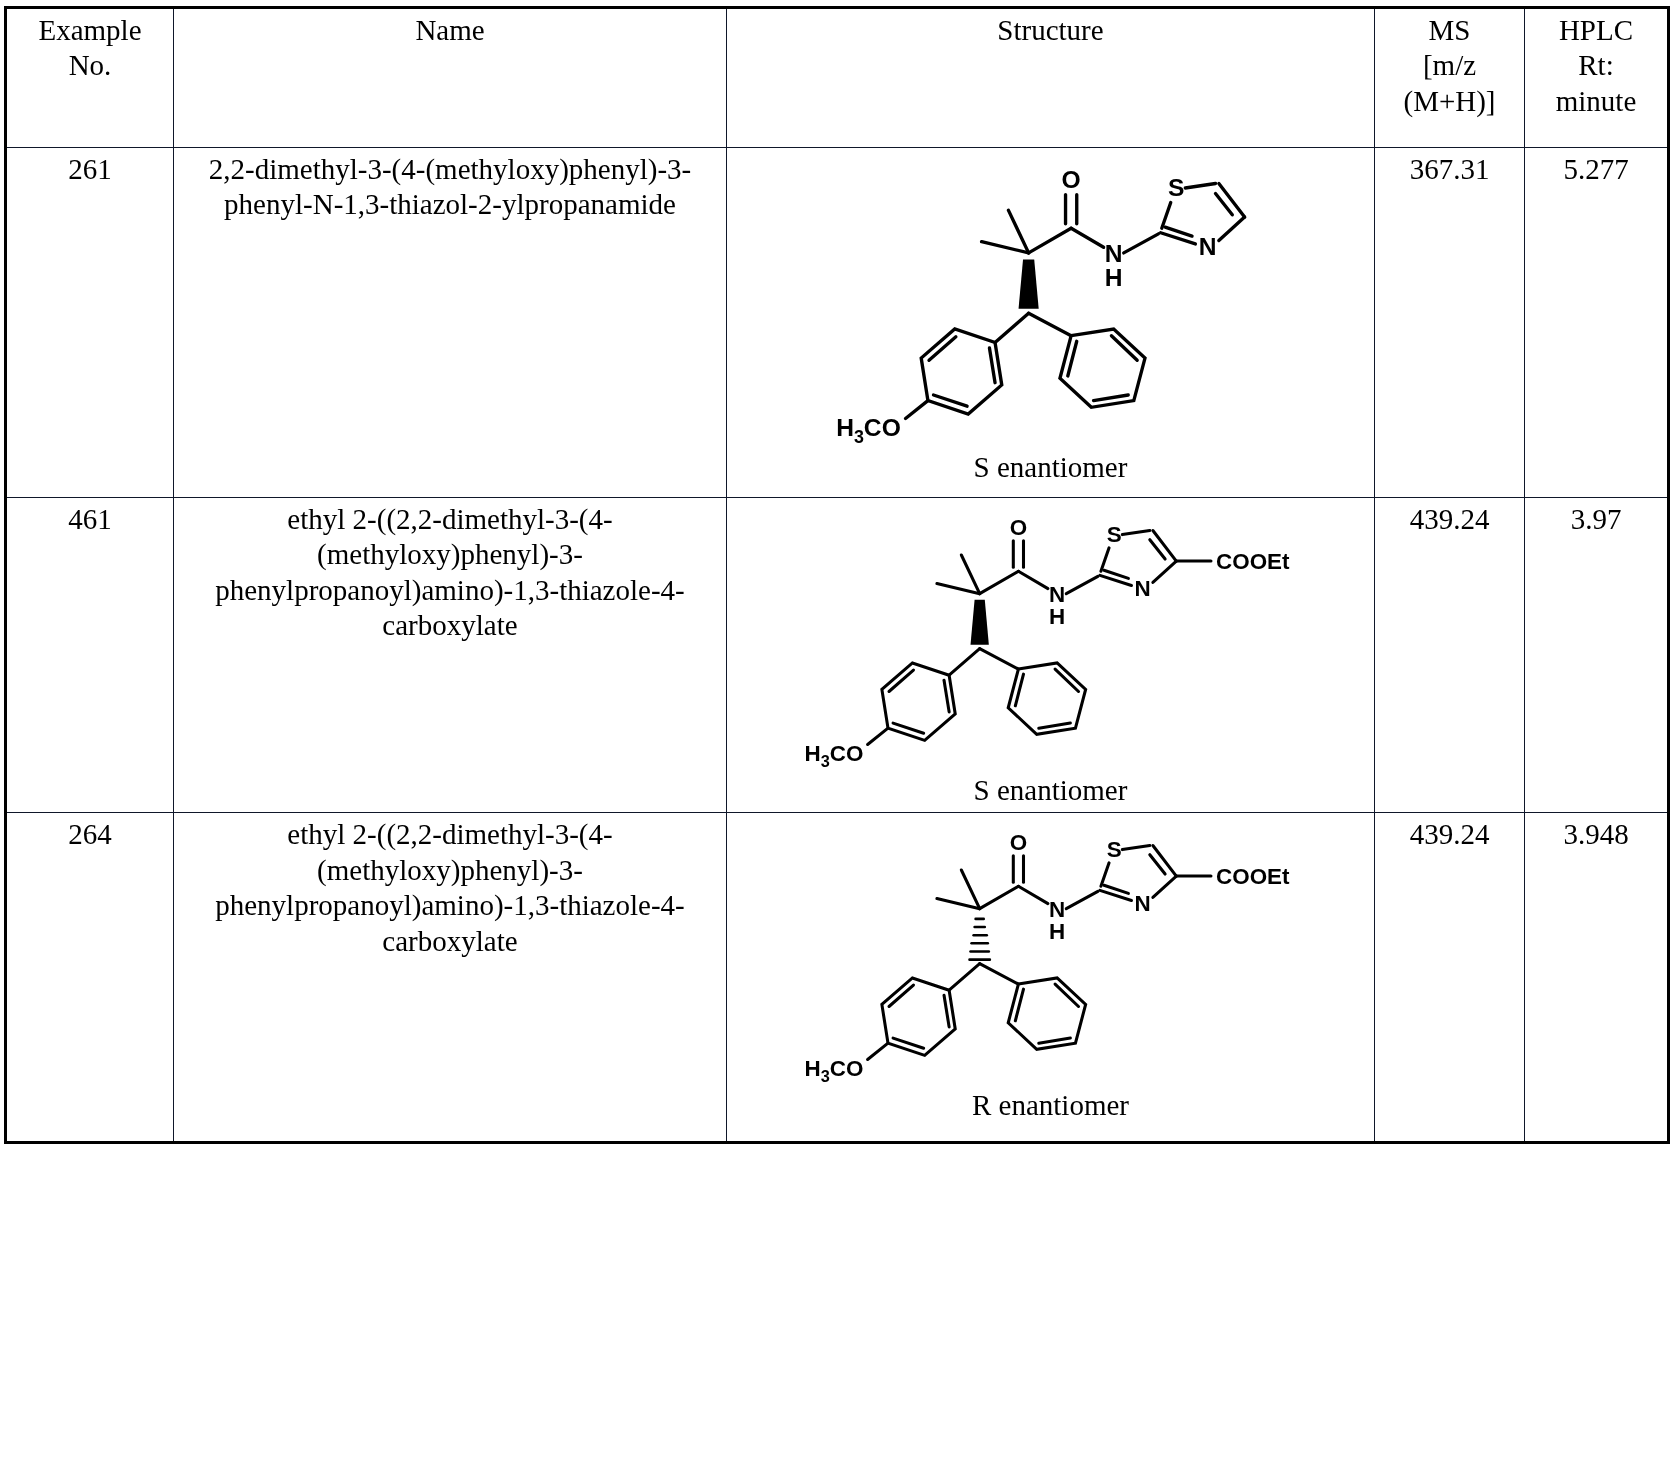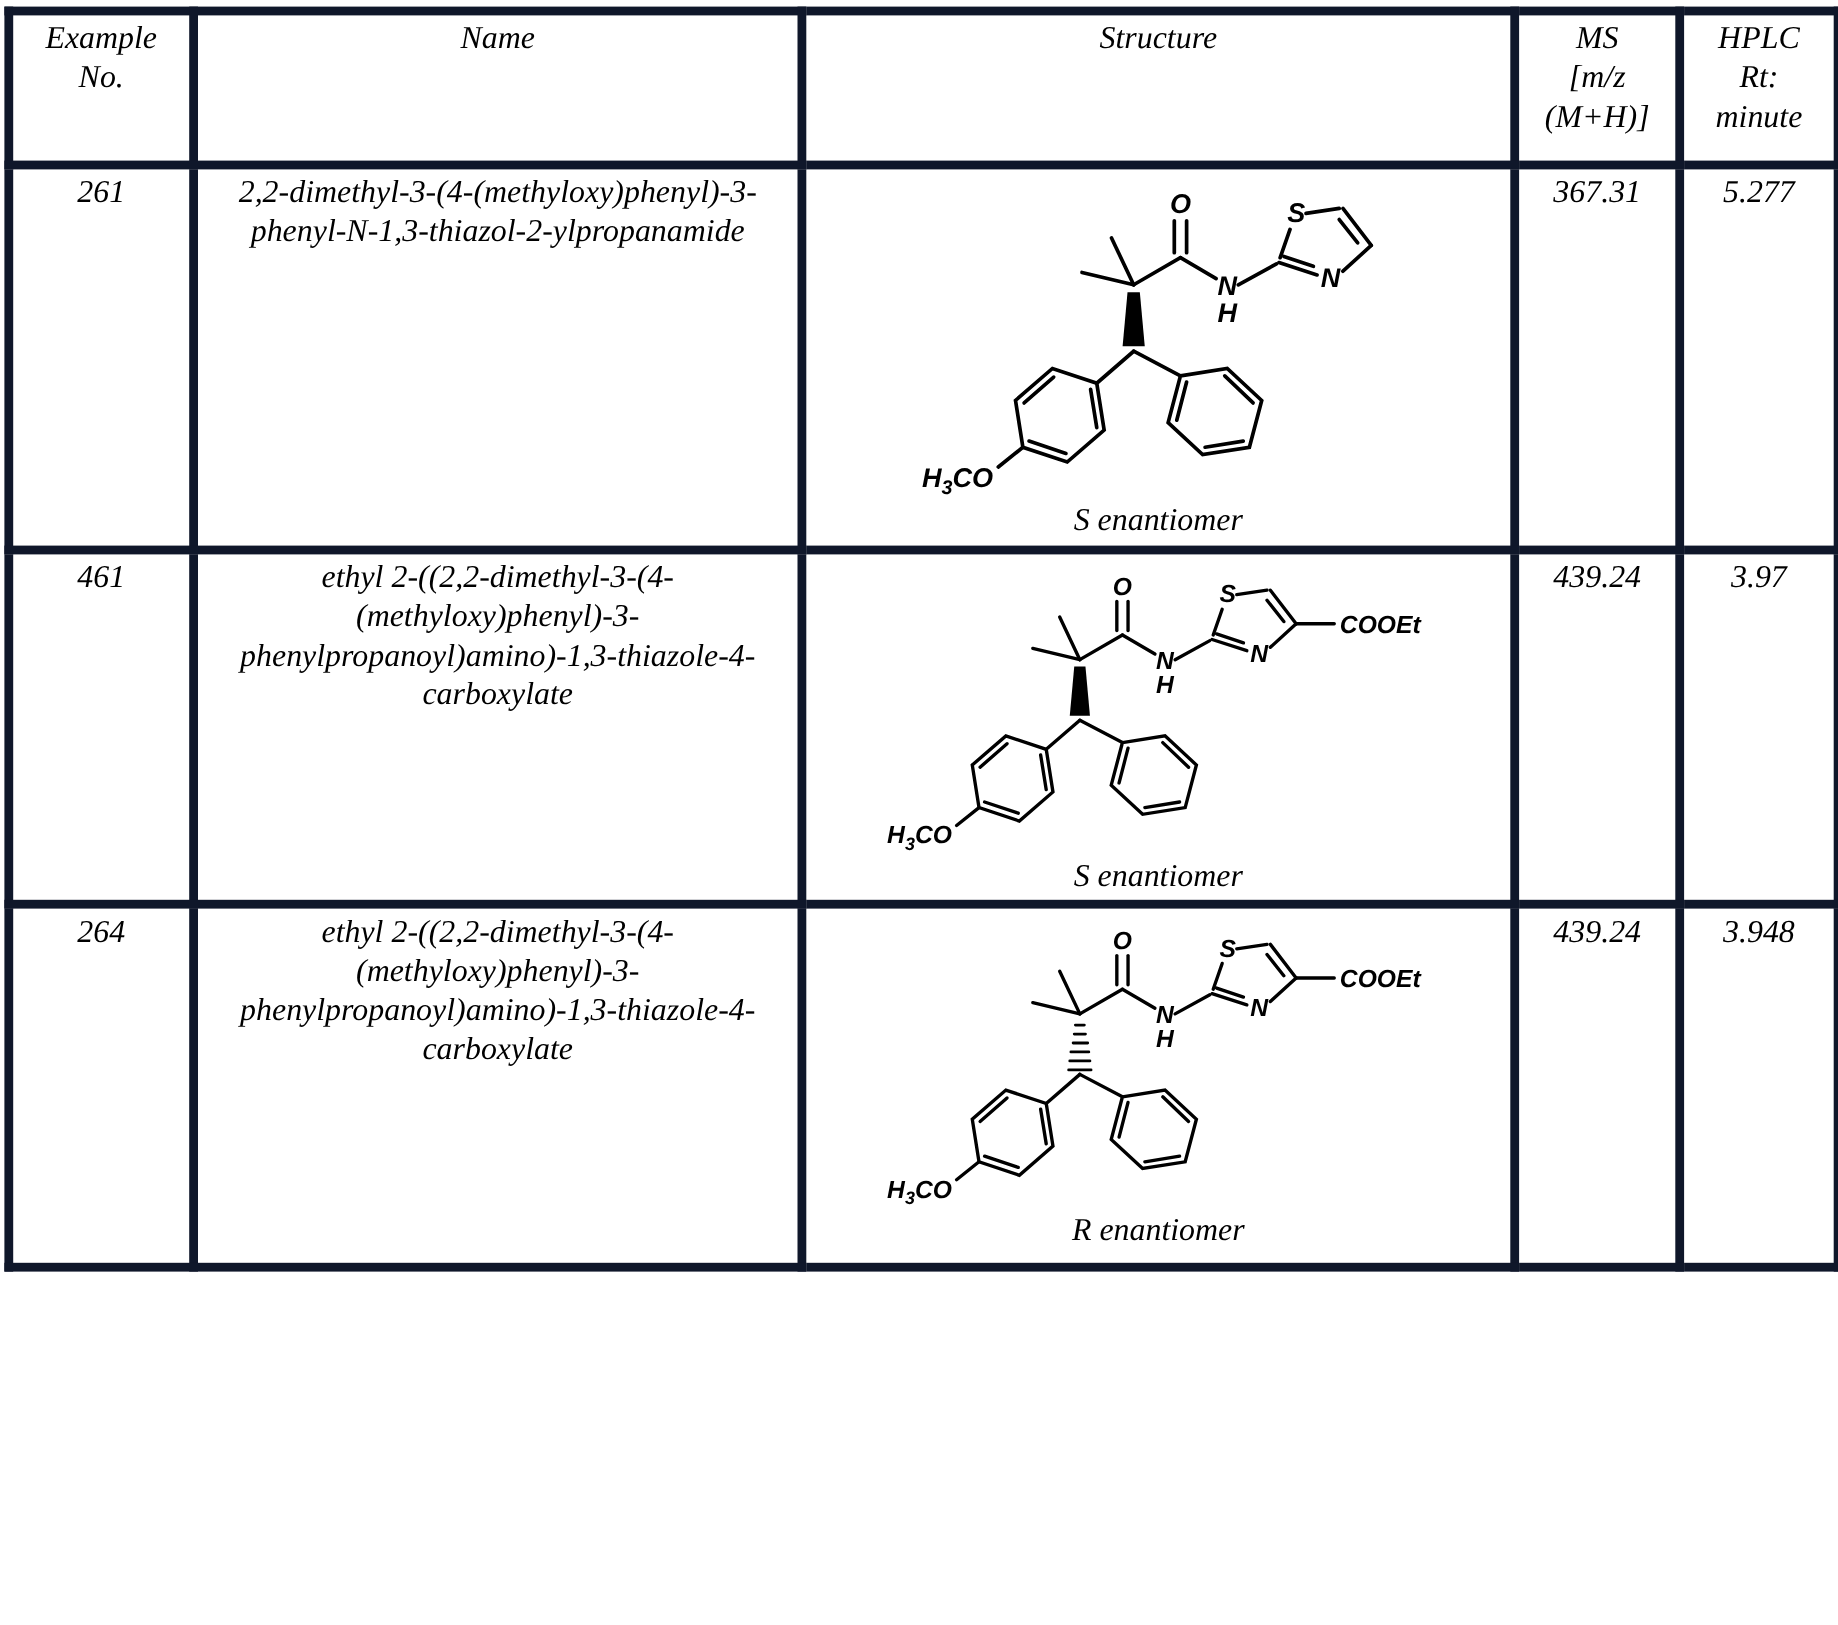--- a/index.html
+++ b/index.html
@@ -16,29 +16,28 @@
     padding: 6px 4px;
   }
   table.compound-table {
     table-layout: fixed;
     width: 1663px;
     border-collapse: collapse;
     border: 3px solid #000;
   }
   table.compound-table th,
   table.compound-table td {
-    border: 8px solid #0f172a;
+    border: 1px solid #0f172a;
     vertical-align: top;
     font-size: 29px;
     line-height: 1.22;
     font-weight: normal;
     padding: 4px 6px;
     text-align: center;
     overflow: hidden;
-    font-style: italic;
   }
   thead th {
     border-bottom: 5px double #000;
   }
   thead tr { height: 140px; }
   tr.r1 { height: 350px; }
   tr.r2 { height: 330px; }
   tr.r3 { height: 296px; }
   tr.r4 { height: 330px; }
   td.c-example { padding-top: 8px; }

